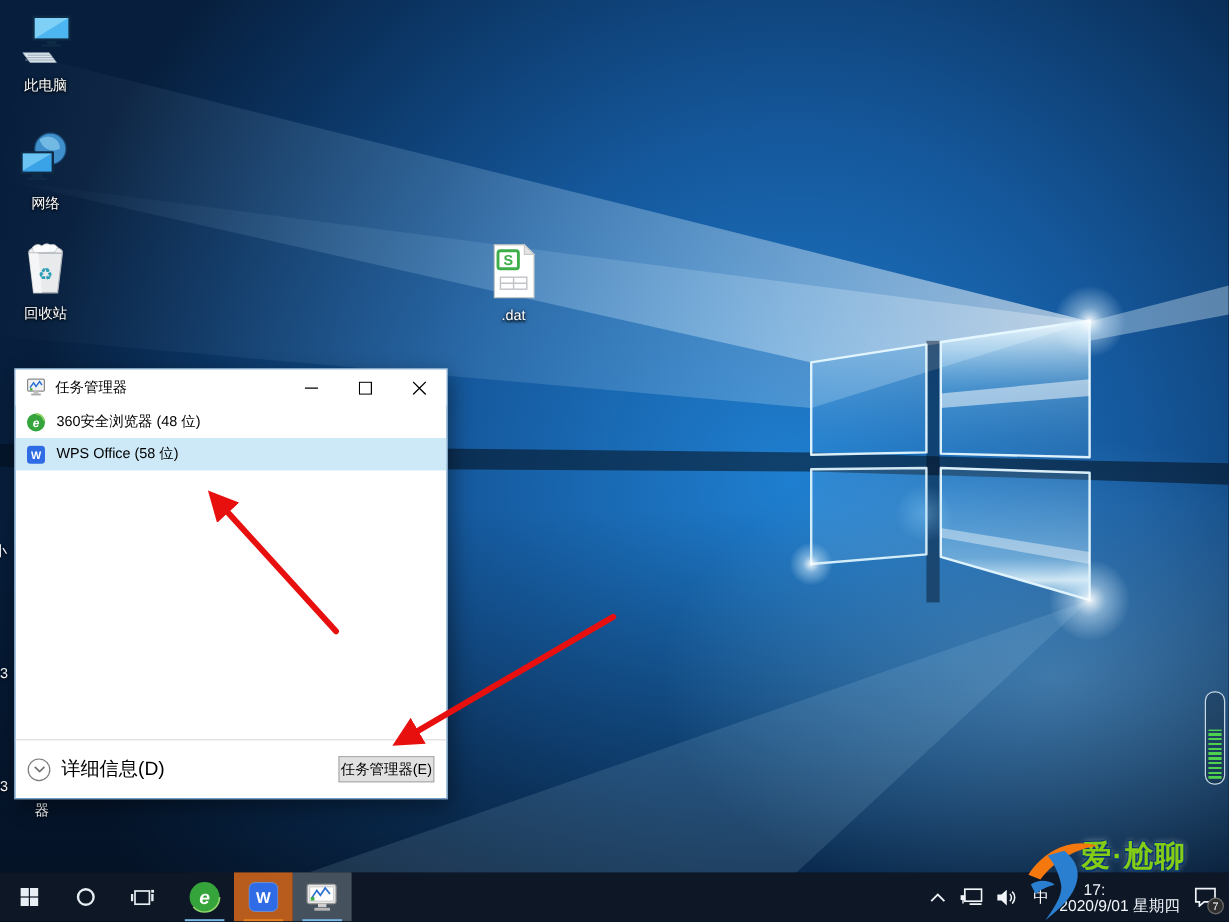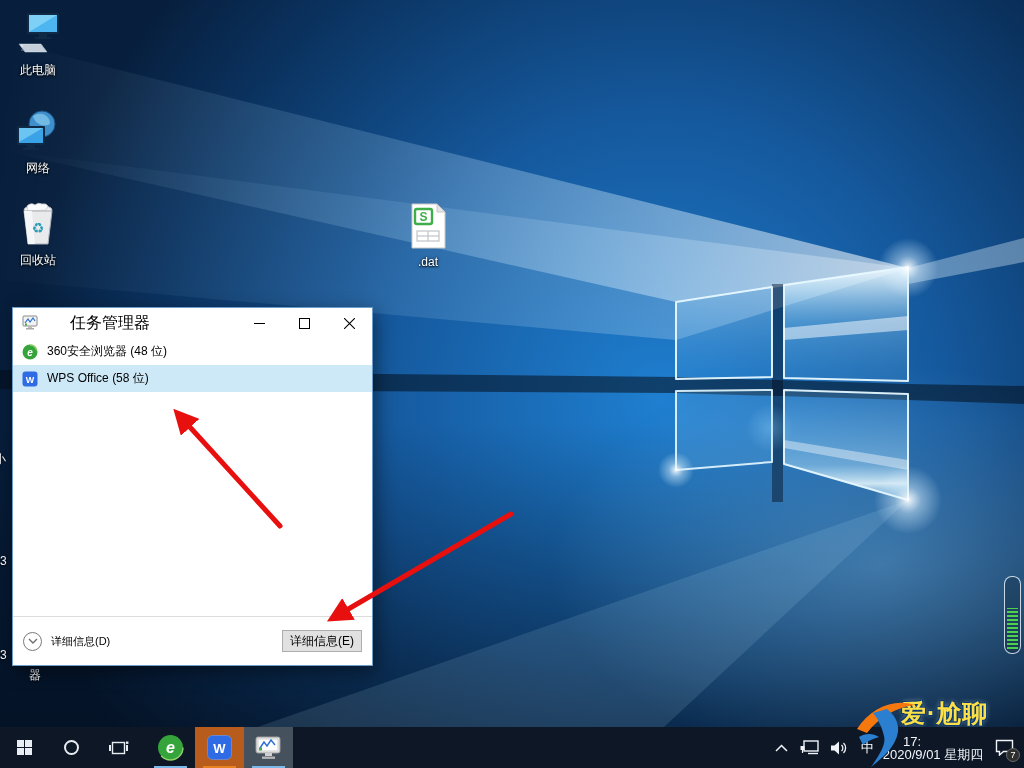--- a/index.html
+++ b/index.html
@@ -16,28 +16,28 @@
   .desk-icon .lbl{margin-top:2px;font-size:12px;color:#fff;
     text-shadow:0 1px 2px rgba(0,0,0,.95),0 0 3px rgba(0,0,0,.8);}
   .partial{z-index:1;font-size:12px;color:#fff;text-shadow:0 1px 2px rgba(0,0,0,.9);}
 
   
   #tm-window{left:12px;top:307px;width:361px;height:359px;background:#fff;
     border:1px solid #6d9dc8;box-shadow:3px 6px 18px rgba(0,0,0,.45);z-index:2;
     display:flex;flex-direction:column;}
   #tm-titlebar{height:30px;display:flex;align-items:center;background:#fff;flex:0 0 auto;}
   #tm-titlebar .ticon{width:16px;height:16px;margin:0 8px 0 9px;flex:0 0 auto;}
-  #tm-title{font-size:16px;color:#000;flex:1 1 auto;margin-left:24px;}
+  #tm-title{font-size:12px;color:#000;flex:1 1 auto;}
   .cap-btn{width:45px;height:29px;display:flex;align-items:center;justify-content:center;flex:0 0 auto;}
   #tm-list{flex:1 1 auto;overflow:hidden;}
   .tm-row{height:27px;display:flex;align-items:center;padding-left:9px;font-size:12px;color:#000;}
   .tm-row.selected{background:#cde8f7;}
   .tm-row .ricon{width:16px;height:16px;margin-right:9px;flex:0 0 auto;}
   #tm-footer{flex:0 0 auto;height:49px;border-top:1px solid #dcdcdc;display:flex;align-items:center;padding:0 10px;}
-  #details-toggle{display:flex;align-items:center;font-size:11px;color:#000;cursor:default;}
+  #details-toggle{display:flex;align-items:center;font-size:16px;color:#000;cursor:default;}
   #details-toggle .circ{width:19px;height:19px;border:1px solid #7a7a7a;border-radius:50%;
     display:flex;align-items:center;justify-content:center;margin-right:9px;}
   #end-task-btn{margin-left:auto;width:80px;height:22px;background:#e1e1e1;border:1px solid #adadad;
     font-size:12px;color:#000;display:flex;align-items:center;justify-content:center;}
 
   
   #volume-osd{left:1004px;top:576px;width:17px;height:78px;border:1px solid rgba(230,242,252,.85);
     border-radius:8px;background:rgba(12,26,40,.25);z-index:2;}
   #volume-osd .bars{position:absolute;left:2px;right:2px;bottom:4px;height:41px;
     background:repeating-linear-gradient(to top,#4ed24e 0 2px,rgba(0,0,0,0) 2px 4px);}
@@ -58,21 +58,21 @@
   #ime{color:#fff;font-size:13px;padding:0 7px;}
   #clock{width:104px;text-align:center;color:#f2f6fa;line-height:13px;font-size:13px;padding-top:1px;}
   #clock .time{text-align:left;padding-left:22px;}
   #notif{padding:0 10px;position:relative;}
   #notif .badge{position:absolute;right:4px;bottom:6px;width:14px;height:14px;border-radius:50%;
     background:#2e2e2e;border:1px solid #6a6a6a;color:#fff;font-size:9px;display:flex;
     align-items:center;justify-content:center;}
 
   
   #watermark{z-index:6;pointer-events:none;}
-  #wm-title{left:901px;top:697px;font-size:25px;font-weight:bold;color:#fde047;letter-spacing:1px;
+  #wm-title{left:901px;top:697px;font-size:25px;font-weight:bold;color:#84cc16;letter-spacing:1px;
     text-shadow:-1px -1px 0 #0b3a70,1px -1px 0 #0b3a70,-1px 1px 0 #0b3a70,1px 1px 0 #0b3a70,0 0 5px rgba(255,255,255,.55);}
   #wm-site{left:891px;top:731px;font-size:21px;font-weight:bold;color:#f5780f;
     text-shadow:1px 1px 1px rgba(50,15,0,.6);}
 </style>
 </head>
 <body>
 
 <div id="screen">
 
   <svg id="wallpaper" class="abs" viewBox="0 0 1024 768" width="1024" height="768">
@@ -258,21 +258,21 @@
     <div id="tm-footer">
       <div id="details-toggle">
         <span class="circ">
           <svg width="10" height="6" viewBox="0 0 10 6">
               <polyline points="1,1 5,5 9,1" fill="none" stroke="#707070" stroke-width="1.4"></polyline>
             </svg>
         </span>
         <span>详细信息(D)</span>
       </div>
       <div id="end-task-btn">
-        <span>详细信息(E)</span>
+        <span>任务管理器(E)</span>
       </div>
     </div>
   </div>
 
   <div id="volume-osd" class="abs">
     <div class="bars"></div>
   </div>
 
   <svg id="arrows" class="abs" viewBox="0 0 1024 768">
     <defs>

